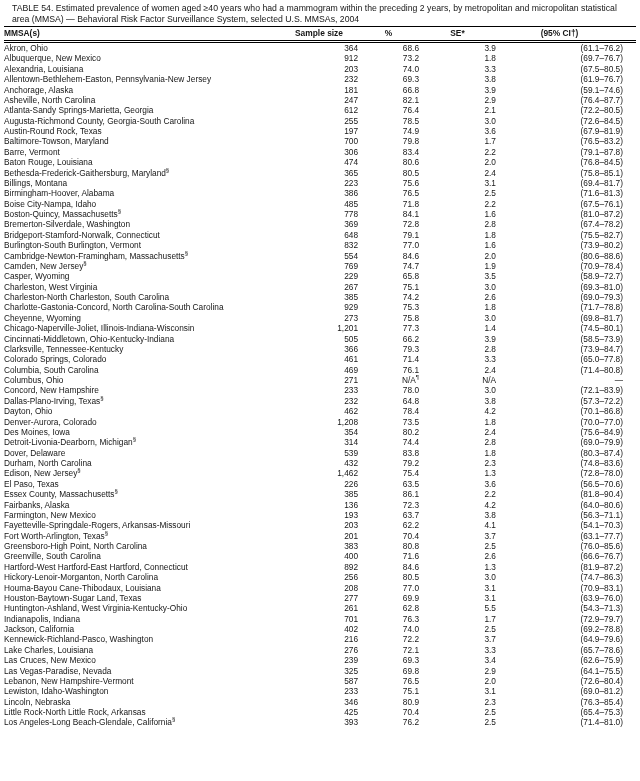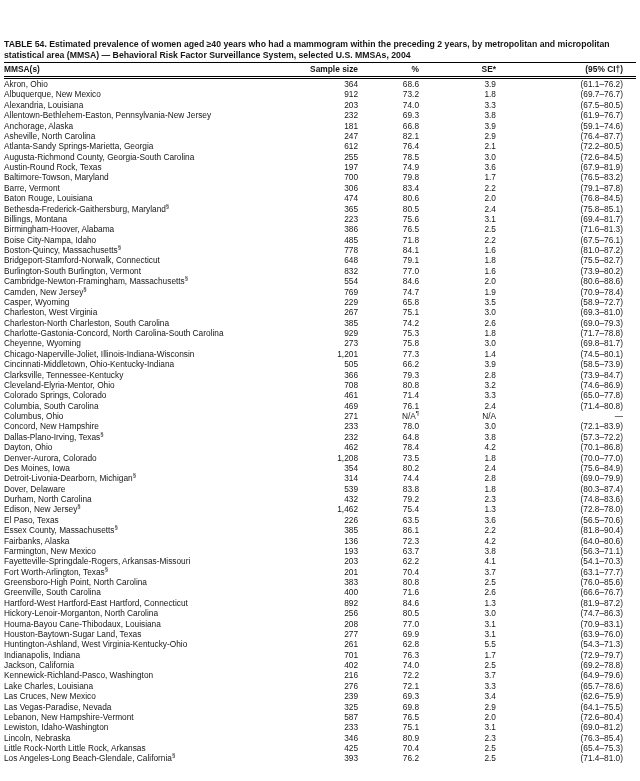--- a/index.html
+++ b/index.html
@@ -1,26 +1,26 @@
 <!DOCTYPE html>
 <html><head>
 <meta charset="utf-8">
 <style>
   html,body{margin:0;padding:0;background:#ffffff;}
   body{width:640px;height:781px;overflow:hidden;color:#161616;
        font-family:"Liberation Sans","DejaVu Sans",sans-serif;
        -webkit-font-smoothing:antialiased;}
-  .title{font-weight:bold;font-size:8.7px;line-height:11px;
-         padding:3px 4px 1px 4px;letter-spacing:0;margin-top:36px;}
+  .title{font-weight:normal;font-size:8.7px;line-height:11px;
+         padding:3px 4px 1px 12px;letter-spacing:0;}
   table{border-collapse:collapse;table-layout:fixed;margin-left:4px;width:632px;}
   thead th{font-size:8.4px;font-weight:bold;padding:1px 0 2px 0;
            border-top:1px solid #000;border-bottom:3px double #000;
            white-space:nowrap;}
   th.c-name{text-align:left;margin-left:32px;}
-  th.c-num{text-align:right;}
+  th.c-num{text-align:center;}
   tbody td{font-size:8.3px;line-height:10.38px;height:10.38px;padding:0;
            white-space:nowrap;overflow:hidden;}
   td.c-name{text-align:left;}
   td.c-num{text-align:right;}
   td.c-ci,th.c-ci{padding-right:13px;}
   sup{font-size:6px;line-height:0;vertical-align:super;}
 </style>
 </head>
 <body>
 
@@ -157,20 +157,27 @@
         <td class="c-num c-ci">(67.5–76.1)</td>
       </tr>
       <tr>
         <td class="c-name">Boston-Quincy, Massachusetts<sup>§</sup></td>
         <td class="c-num">778</td>
         <td class="c-num">84.1</td>
         <td class="c-num">1.6</td>
         <td class="c-num c-ci">(81.0–87.2)</td>
       </tr>
       <tr>
+        <td class="c-name">Bremerton-Silverdale, Washington</td>
+        <td class="c-num">369</td>
+        <td class="c-num">72.8</td>
+        <td class="c-num">2.8</td>
+        <td class="c-num c-ci">(67.4–78.2)</td>
+      </tr>
+      <tr>
         <td class="c-name">Bridgeport-Stamford-Norwalk, Connecticut</td>
         <td class="c-num">648</td>
         <td class="c-num">79.1</td>
         <td class="c-num">1.8</td>
         <td class="c-num c-ci">(75.5–82.7)</td>
       </tr>
       <tr>
         <td class="c-name">Burlington-South Burlington, Vermont</td>
         <td class="c-num">832</td>
         <td class="c-num">77.0</td>
@@ -241,27 +248,20 @@
         <td class="c-num c-ci">(58.5–73.9)</td>
       </tr>
       <tr>
         <td class="c-name">Clarksville, Tennessee-Kentucky</td>
         <td class="c-num">366</td>
         <td class="c-num">79.3</td>
         <td class="c-num">2.8</td>
         <td class="c-num c-ci">(73.9–84.7)</td>
       </tr>
       <tr>
-        <td class="c-name">Cleveland-Elyria-Mentor, Ohio</td>
-        <td class="c-num">708</td>
-        <td class="c-num">80.8</td>
-        <td class="c-num">3.2</td>
-        <td class="c-num c-ci">(74.6–86.9)</td>
-      </tr>
-      <tr>
         <td class="c-name">Colorado Springs, Colorado</td>
         <td class="c-num">461</td>
         <td class="c-num">71.4</td>
         <td class="c-num">3.3</td>
         <td class="c-num c-ci">(65.0–77.8)</td>
       </tr>
       <tr>
         <td class="c-name">Columbia, South Carolina</td>
         <td class="c-num">469</td>
         <td class="c-num">76.1</td>

